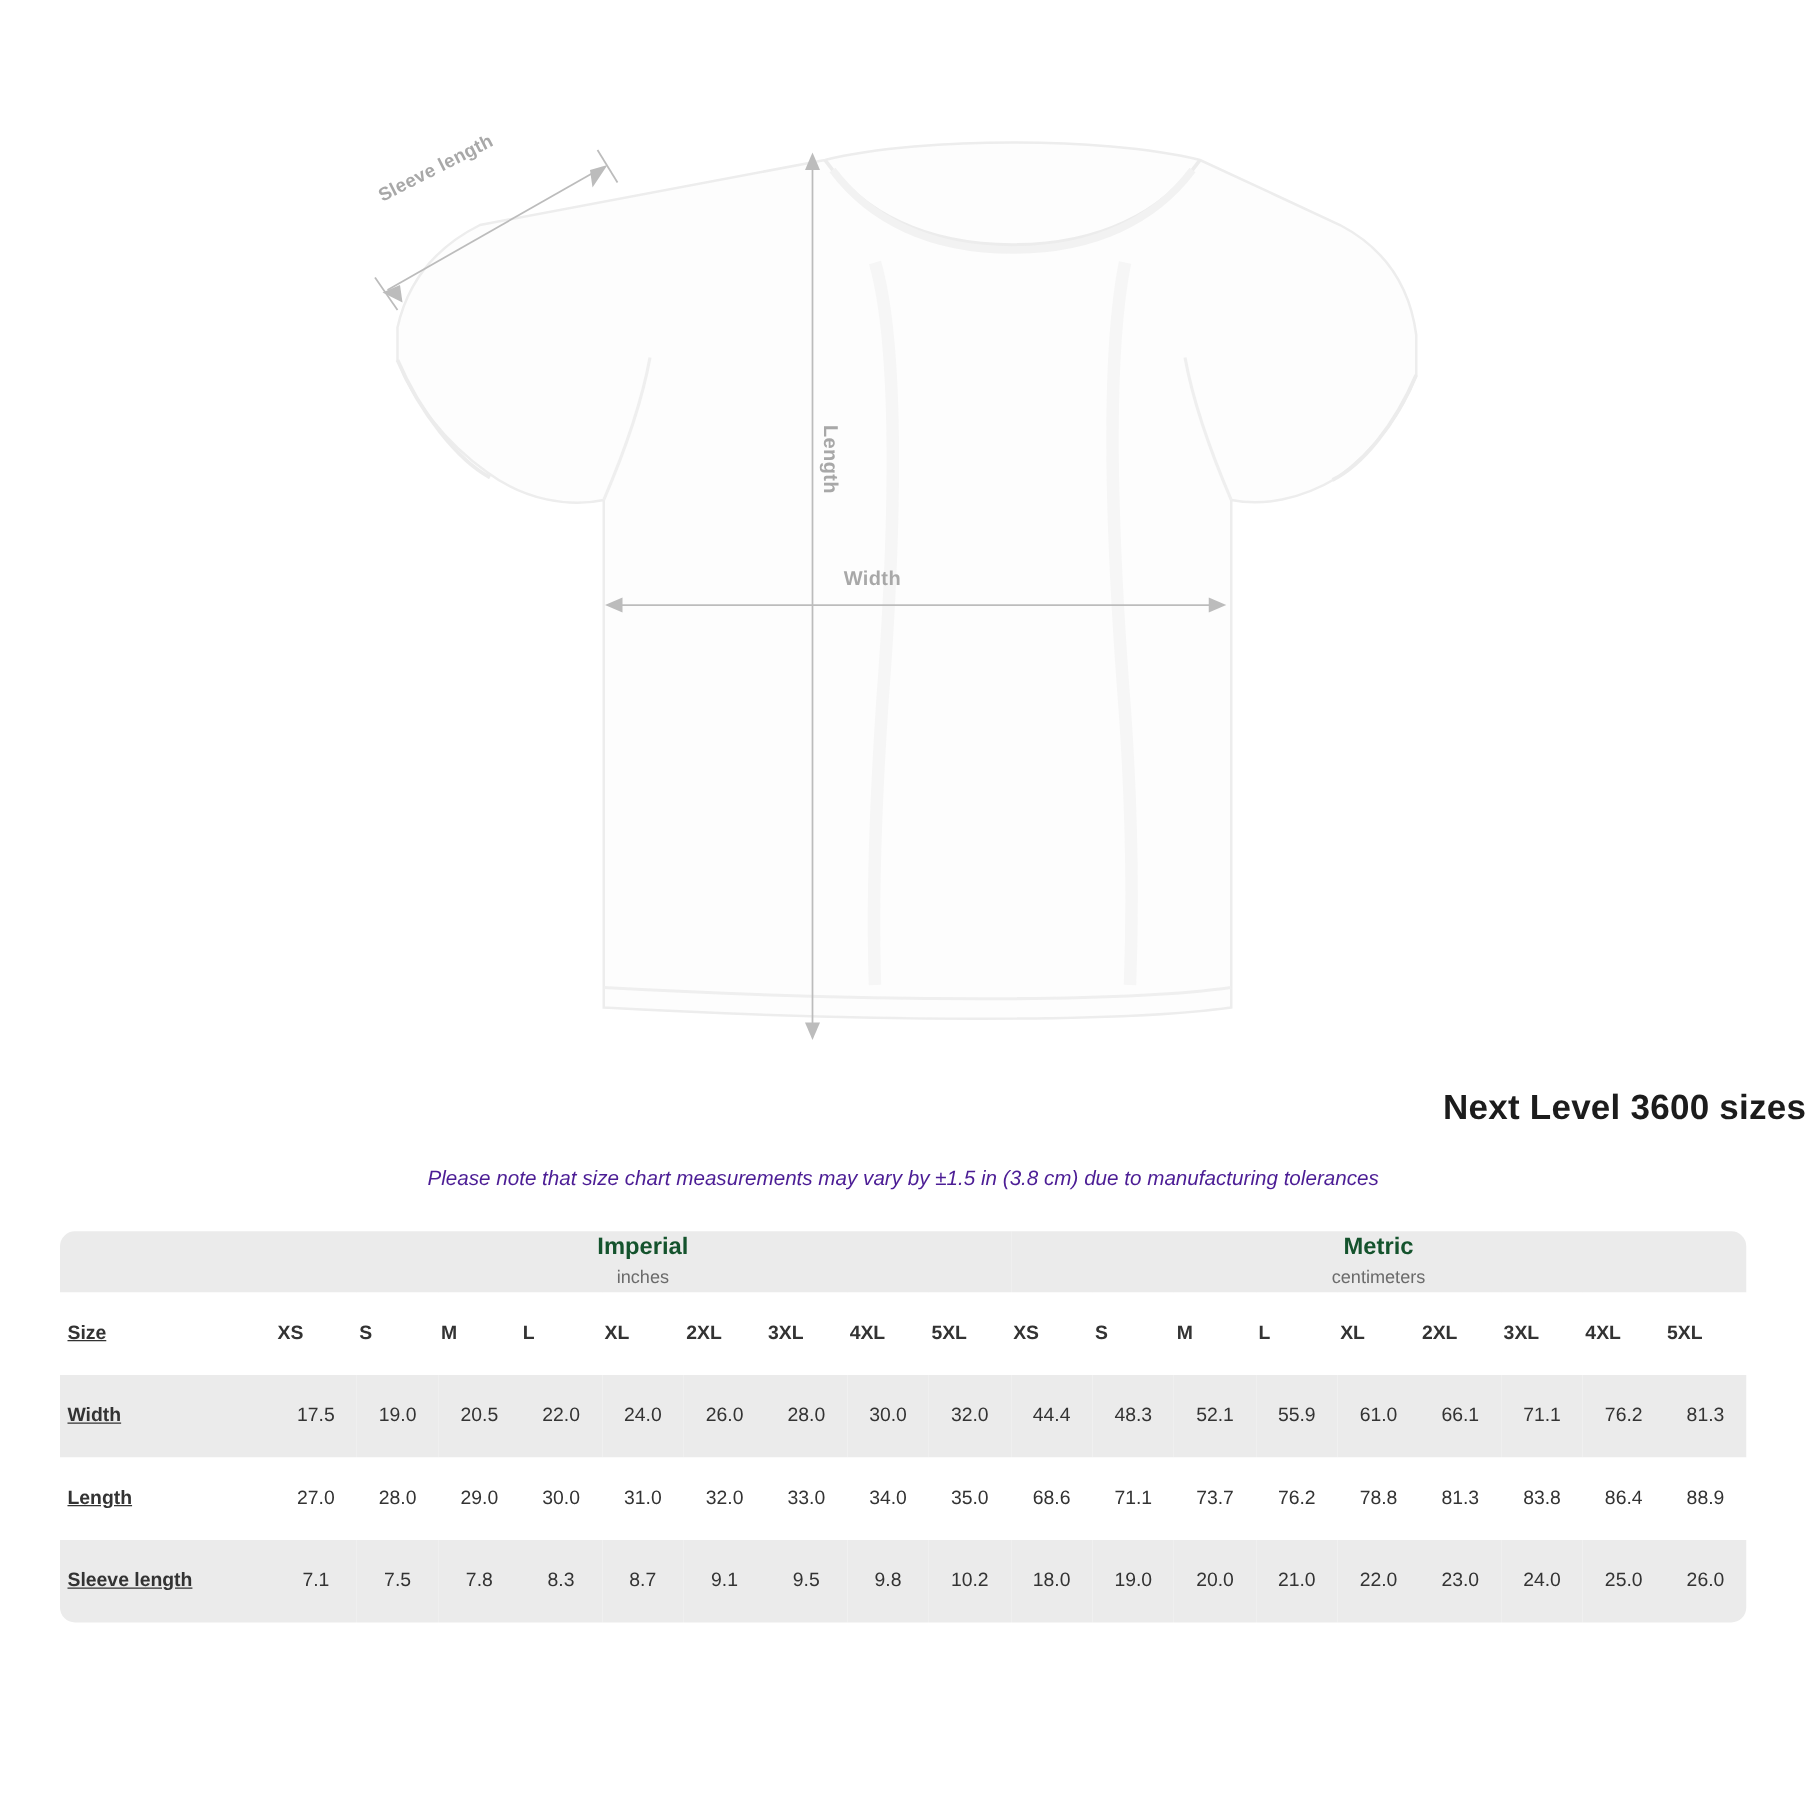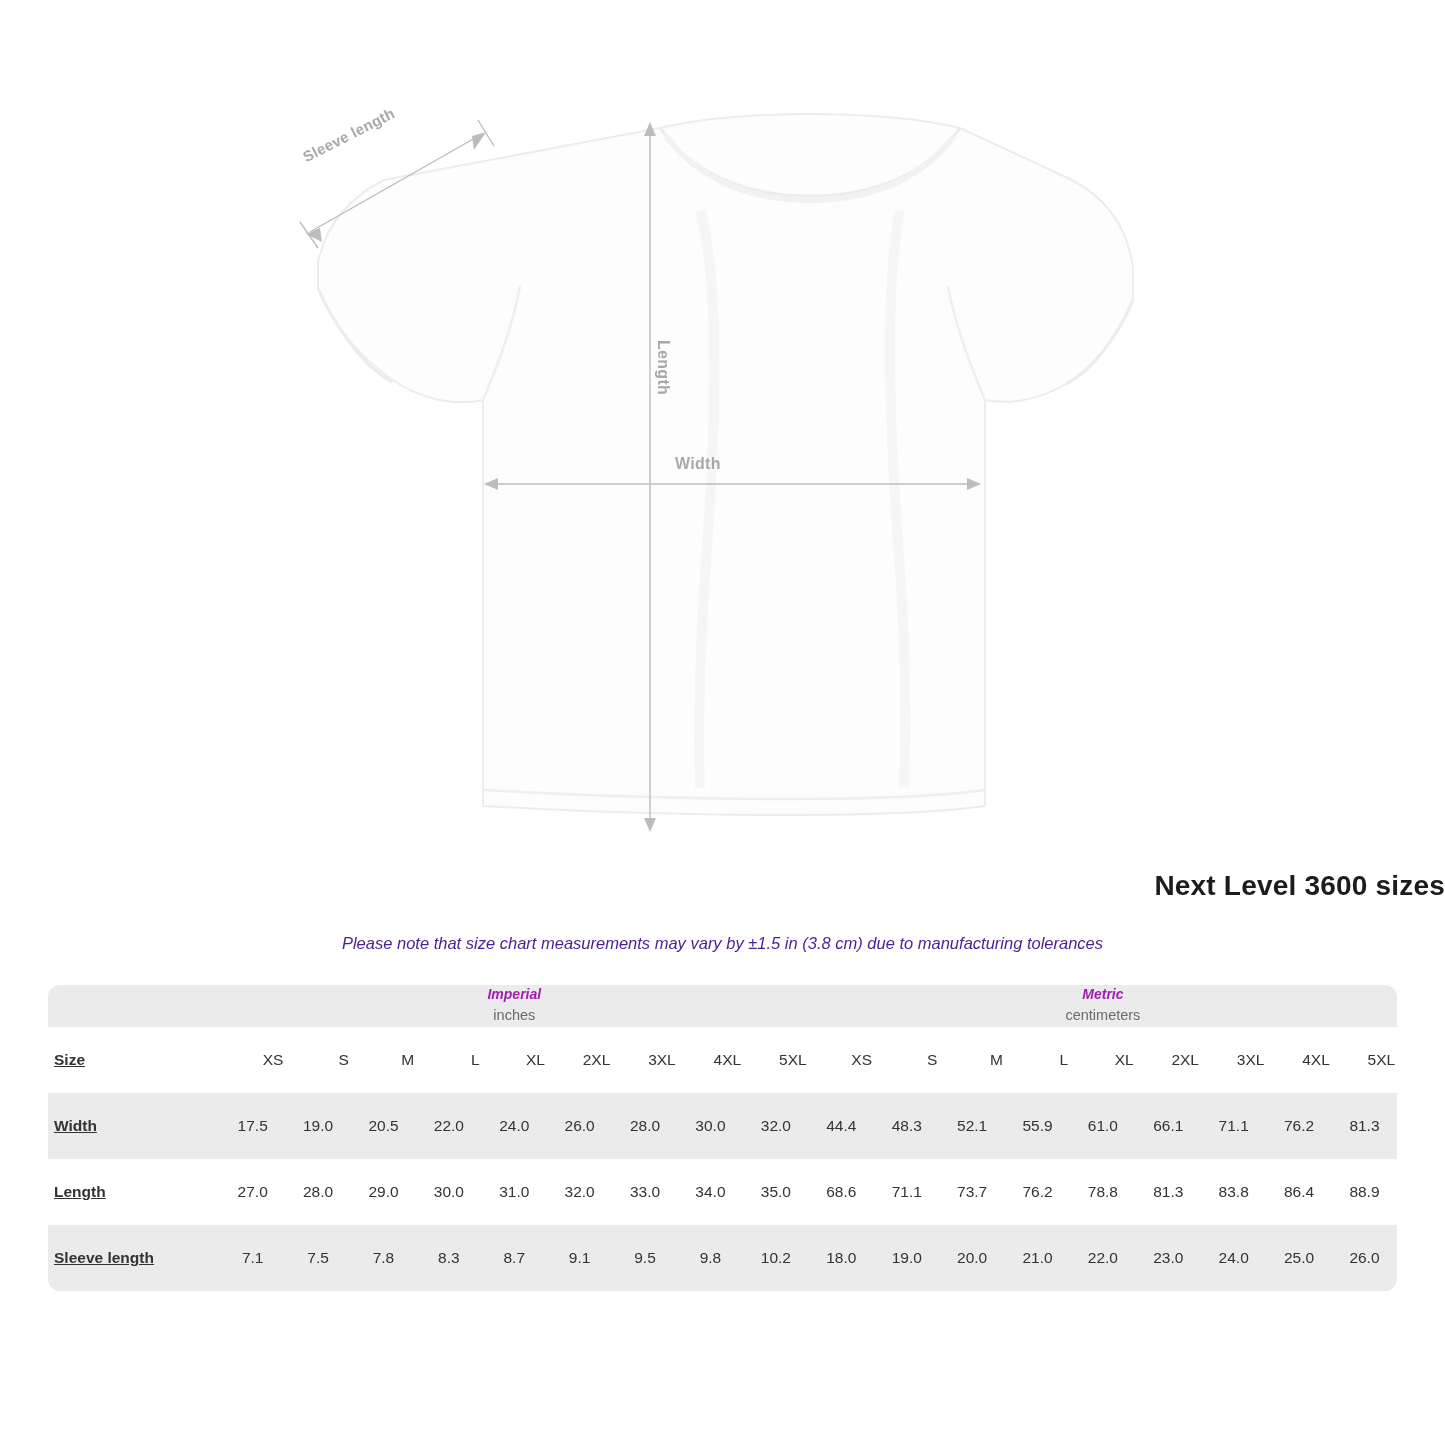--- a/index.html
+++ b/index.html
@@ -89,24 +89,23 @@
   }
   table.size-table tr.unit-row td {
     background: #ebebeb;
     padding: 0;
   }
   .unit-cell {
     text-align: center;
     padding: 24px 0 22px 0;
   }
   .unit-name {
-    font-size: 14px;
-    font-weight: bold;
-    font-style: italic;
-    color: #a21caf;
+    font-size: 19px;
+    font-weight: bold;
+    color: #14532d;
     line-height: 1.35;
   }
   .unit-sub {
     font-size: 14.5px;
     color: #6b6b6b;
     font-style: normal;
     line-height: 1.6;
     text-align: center;
   }
   .corner-cell {
@@ -125,22 +124,22 @@
   .row-head {
     text-align: left;
     font-weight: bold;
     color: #333333;
     font-size: 16px;
     padding: 24px 6px;
     width: 172px;
     text-decoration: underline;
   }
   .col-head {
-    text-align: right;
-    font-weight: normal;
+    text-align: left;
+    font-weight: bold;
     color: #333333;
     font-size: 15.5px;
     padding: 24px 2px;
   }
   .data-cell {
     text-align: center;
     color: #333333;
     padding: 24px 2px;
     font-size: 15.5px;
   }

